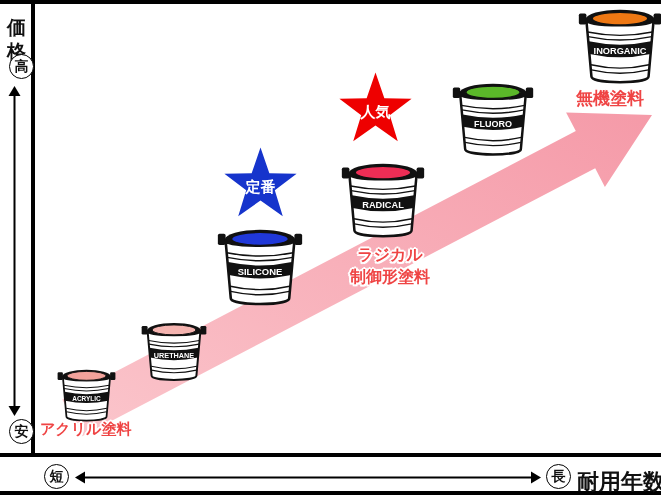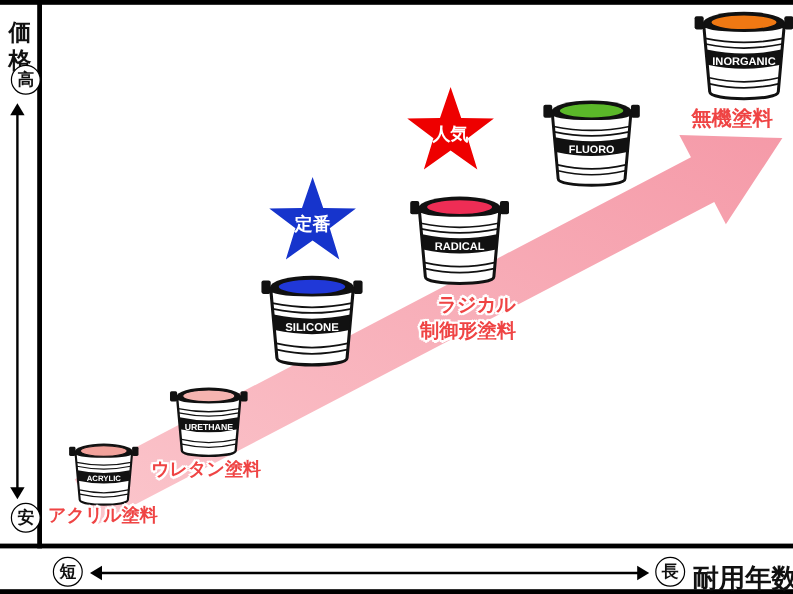--- a/index.html
+++ b/index.html
@@ -29,21 +29,21 @@
   .can-4{left:451px;top:80px;width:84px;height:82px}
   .can-5{left:578px;top:5px;width:84px;height:86px}
   .caption{
     position:absolute;z-index:30;font-weight:700;white-space:nowrap;color:#ef4444;
     text-shadow:2px 0 0 #fff,-2px 0 0 #fff,0 2px 0 #fff,0 -2px 0 #fff,
       1.5px 1.5px 0 #fff,-1.5px 1.5px 0 #fff,1.5px -1.5px 0 #fff,-1.5px -1.5px 0 #fff;
   }
   .cap-0{left:40px;top:420px;font-size:15px}
   .cap-1{left:126px;top:382px;font-size:15px}
   .cap-2{left:201px;top:317px;font-size:17px}
-  .cap-3{left:324px;top:244px;width:106px;font-size:16px;text-align:right;line-height:1.35}
+  .cap-3{left:337px;top:244px;width:106px;font-size:16px;text-align:center;line-height:1.35}
   .cap-3 span{display:block}
   .cap-4{left:450px;top:166px;font-size:16px}
   .cap-5{left:576px;top:87px;font-size:17px}
   .star{position:absolute;z-index:40}
   .star-0{left:221px;top:146px;width:79px;height:79px}
   .star-1{left:336px;top:71px;width:79px;height:79px}
 </style>
 </head>
 <body>
 
@@ -155,21 +155,20 @@
     <ellipse cx="50" cy="15" rx="33" ry="7.5" fill="#ef7813" stroke="#111" stroke-width="1.5"></ellipse>
     <path d="M11.5 31 Q 50 39, 88.5 31" fill="none" stroke="#111" stroke-width="1.7"></path>
     <path d="M12 36.5 Q 50 44.5, 88 36.5" fill="none" stroke="#111" stroke-width="1.7"></path>
     <path d="M13 42 Q 50 50, 87 42 L 86.3 57 Q 50 65, 13.7 57 Z" fill="#111"></path>
     <text x="50" y="57.5" text-anchor="middle" font-size="11" font-weight="bold" fill="#fff" font-family="'Liberation Sans',sans-serif">INORGANIC</text>
     <path d="M15.5 70 Q 50 78, 84.5 70" fill="none" stroke="#111" stroke-width="1.7"></path>
     <path d="M16 76 Q 50 84, 84 76" fill="none" stroke="#111" stroke-width="1.7"></path>
   </svg></div>
 
   <div class="caption cap-0">アクリル塗料</div>
-  <div class="caption cap-1">ウレタン塗料</div>
   <div class="caption cap-3">
     <span>ラジカル</span>
     <span>制御形塗料</span>
   </div>
   <div class="caption cap-5">無機塗料</div>
 
   <div class="star star-0"><svg viewBox="0 0 100 100" width="100%" height="100%">
     <polygon points="50,2 61.2,34.6 95.7,35.2 68.1,55.9 78.2,88.8 50,69 21.8,88.8 31.9,55.9 4.3,35.2 38.8,34.6" fill="#1634cc"></polygon>
     <text x="50" y="53" text-anchor="middle" dominant-baseline="middle" font-size="19" font-weight="bold" fill="#fff">定番</text>
   </svg></div>

